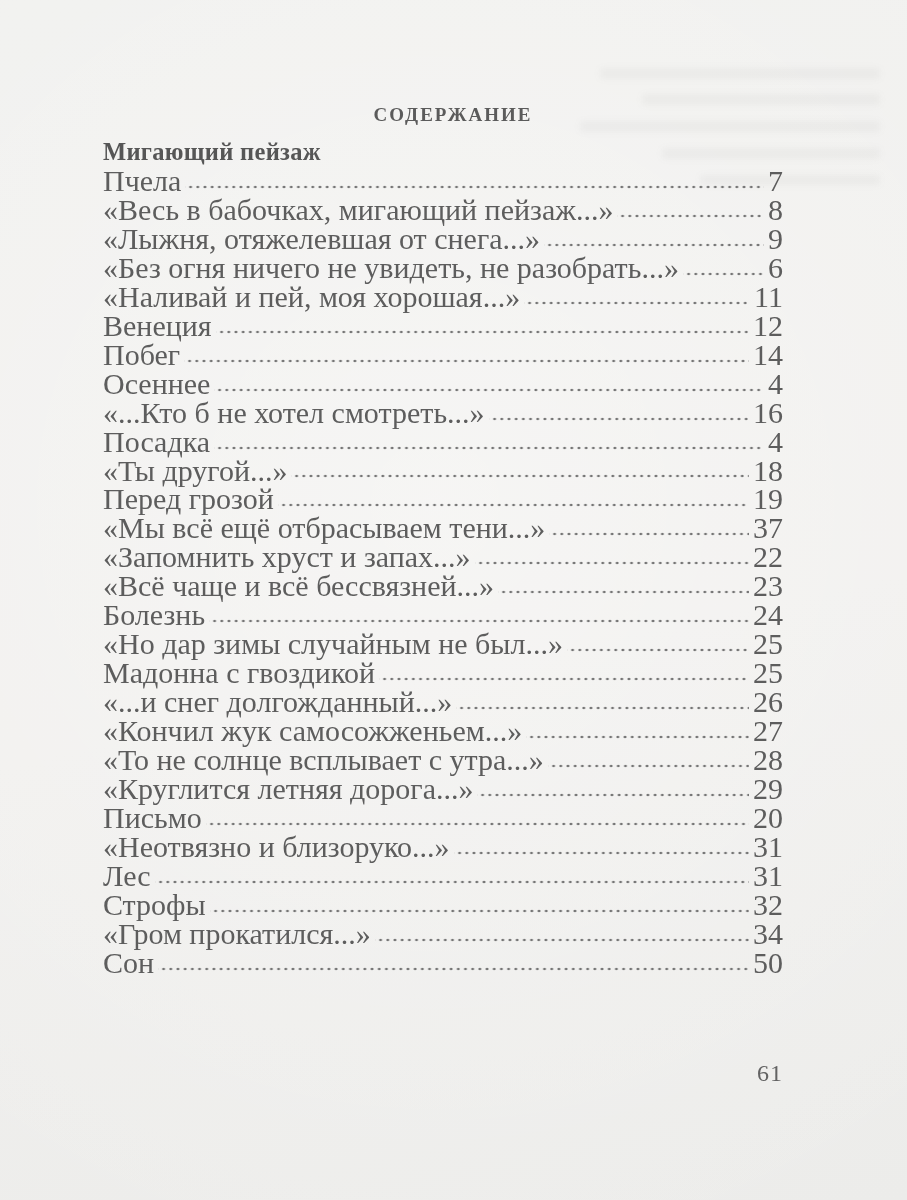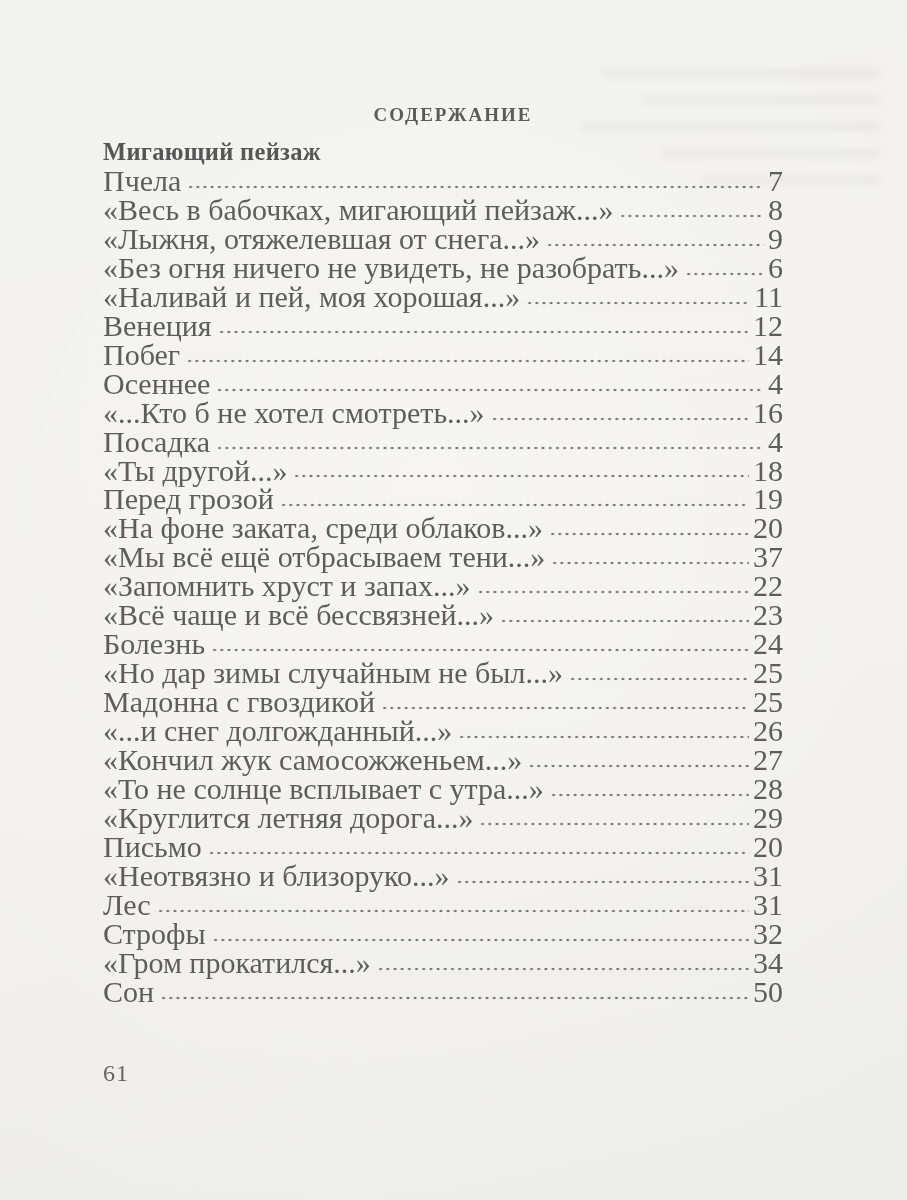--- a/index.html
+++ b/index.html
@@ -80,21 +80,21 @@
   .toc-page {
     white-space: nowrap;
     text-align: right;
   }
 
   .page-number {
     position: absolute;
     left: 103px;
     top: 1060px;
     width: 680px;
-    text-align: left;
+    text-align: right;
     font-size: 24px;
     letter-spacing: 1px;
     color: #636363;
   }
 </style>
 </head>
 <body>
 
 <div class="page">
 
@@ -176,25 +176,20 @@
           <span class="toc-dots"></span>
           <span class="toc-page">18</span>
         </div>
 
         <div class="toc-row">
           <span class="toc-title">Перед грозой</span>
           <span class="toc-dots"></span>
           <span class="toc-page">19</span>
         </div>
 
-        <div class="toc-row">
-          <span class="toc-title">«На фоне заката, среди облаков...»</span>
-          <span class="toc-dots"></span>
-          <span class="toc-page">20</span>
-        </div>
 
         <div class="toc-row">
           <span class="toc-title">«Мы всё ещё отбрасываем тени...»</span>
           <span class="toc-dots"></span>
           <span class="toc-page">37</span>
         </div>
 
         <div class="toc-row">
           <span class="toc-title">«Запомнить хруст и запах...»</span>
           <span class="toc-dots"></span>

